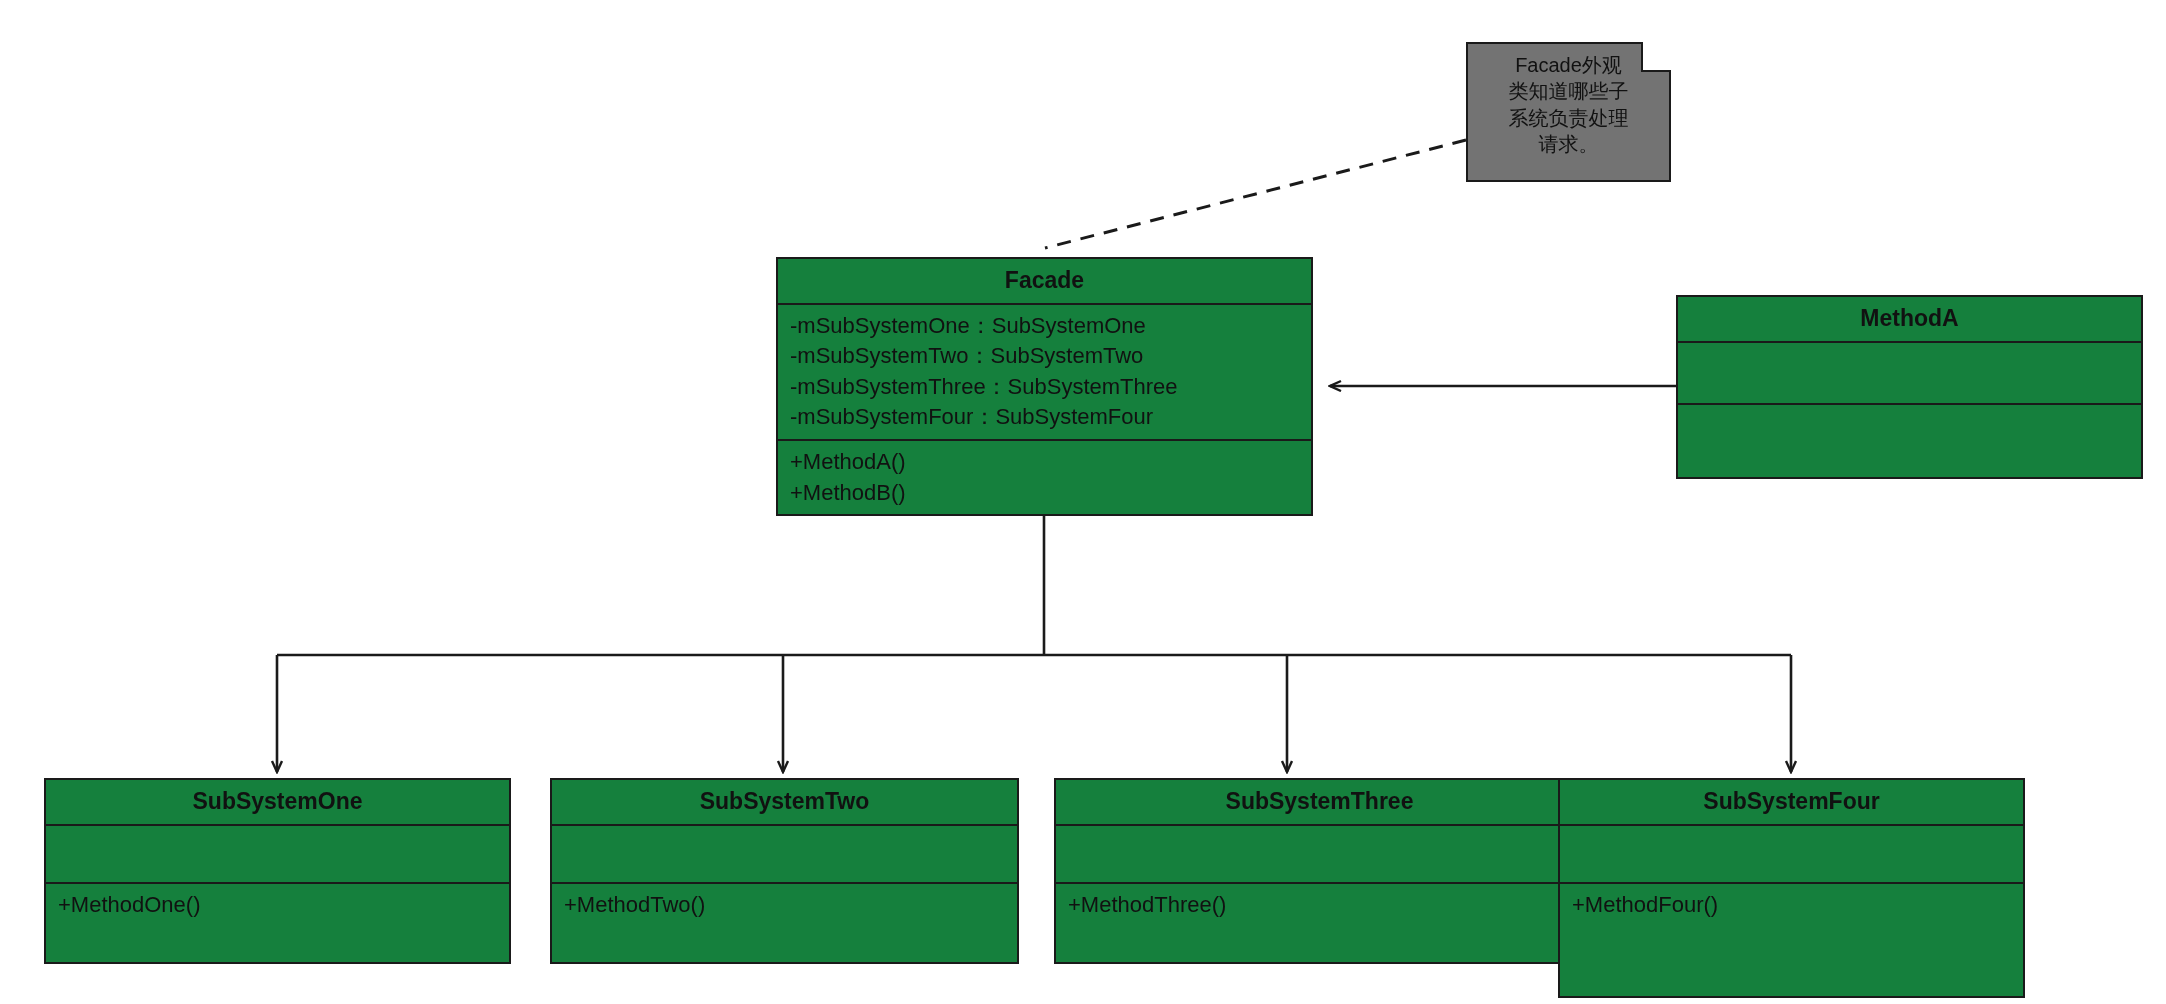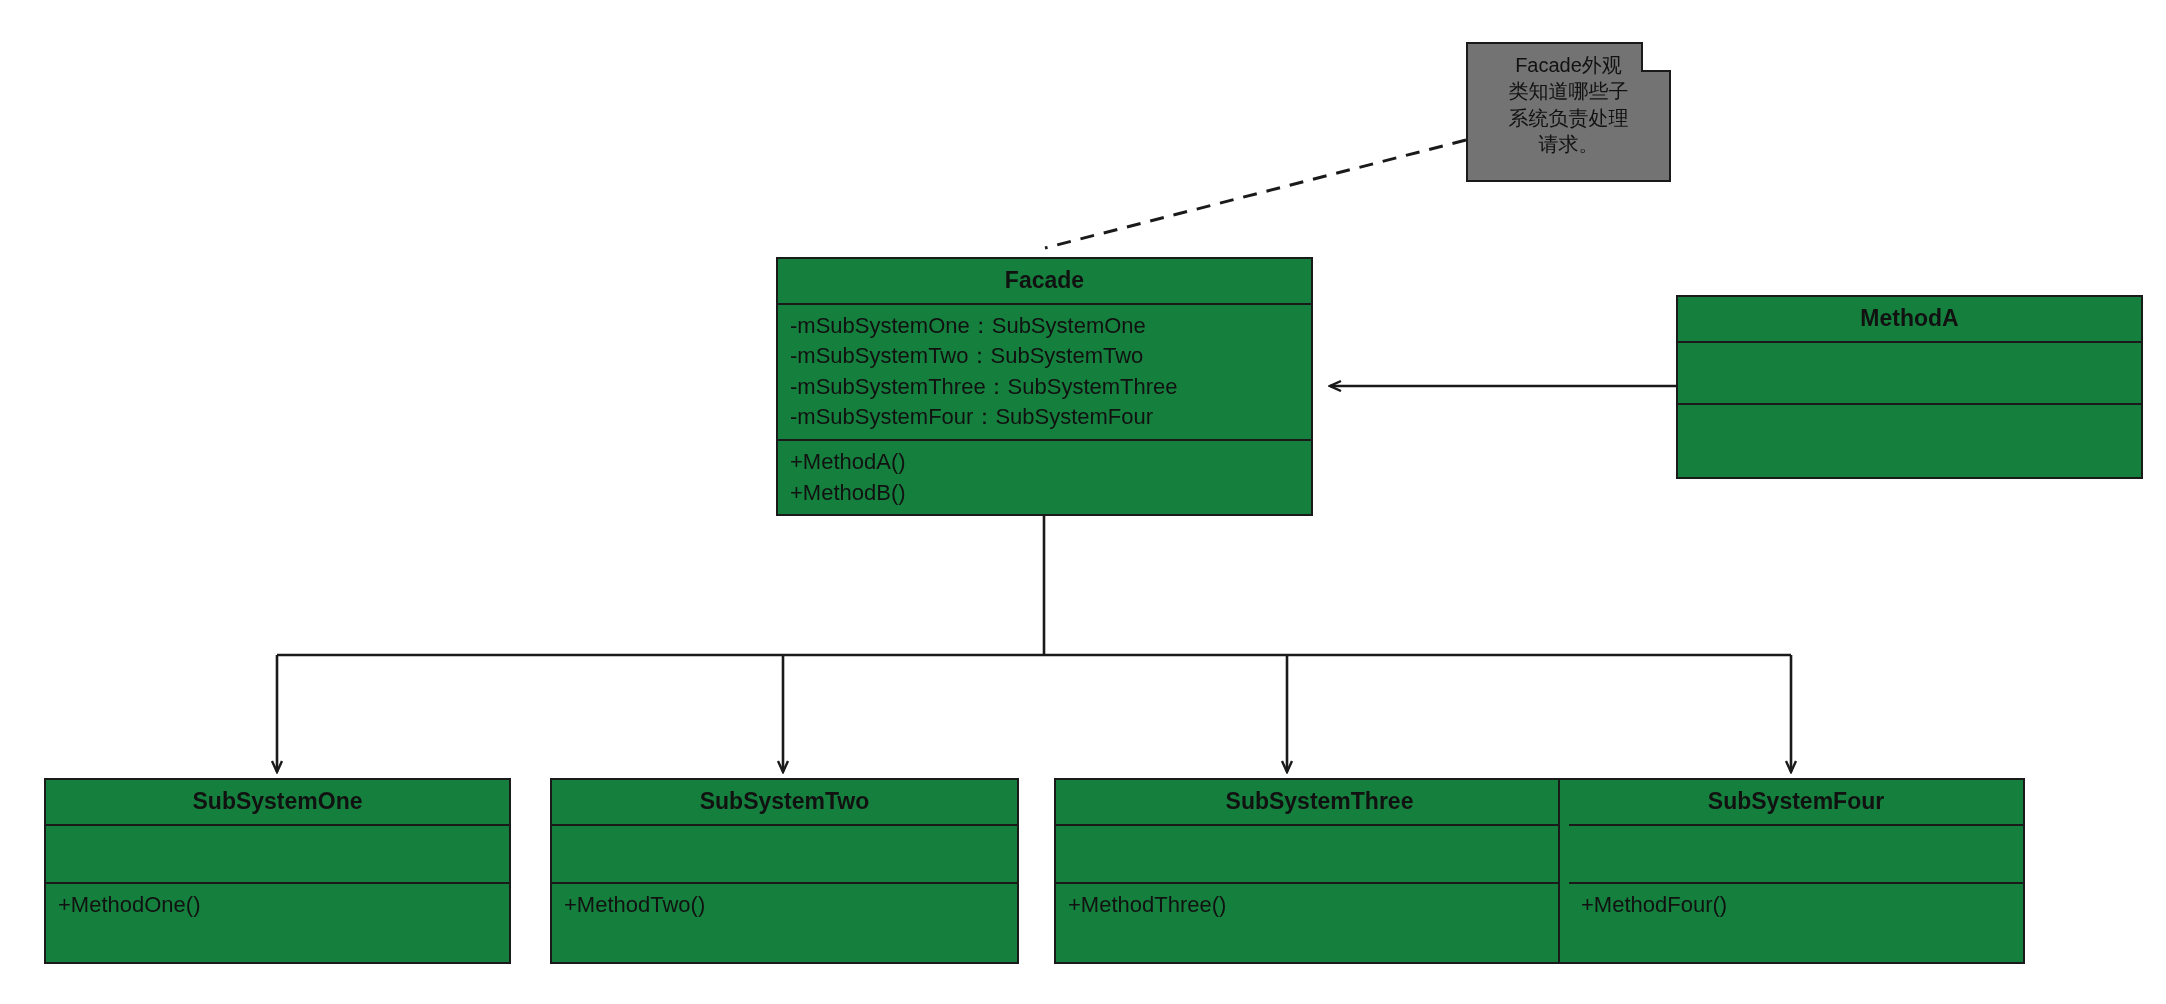--- a/index.html
+++ b/index.html
@@ -154,21 +154,21 @@
   </div>
 
   <div class="uml-class" style="left:1054px; top:778px; width:531px; height:186px;">
     <div class="uml-title">SubSystemThree</div>
     <div class="uml-compartment bordered" style="height:58px;"></div>
     <div class="uml-compartment">
       <div class="line">+MethodThree()</div>
     </div>
   </div>
 
-  <div class="uml-class" style="left:1558px; top:778px; width:467px; height:186px;padding-left:9px;">
+  <div class="uml-class" style="left:1558px; top:778px; width:467px; height:220px;">
     <div class="uml-title">SubSystemFour</div>
     <div class="uml-compartment bordered" style="height:58px;"></div>
     <div class="uml-compartment">
       <div class="line">+MethodFour()</div>
     </div>
   </div>
 
 </div>
 
 </body></html>

